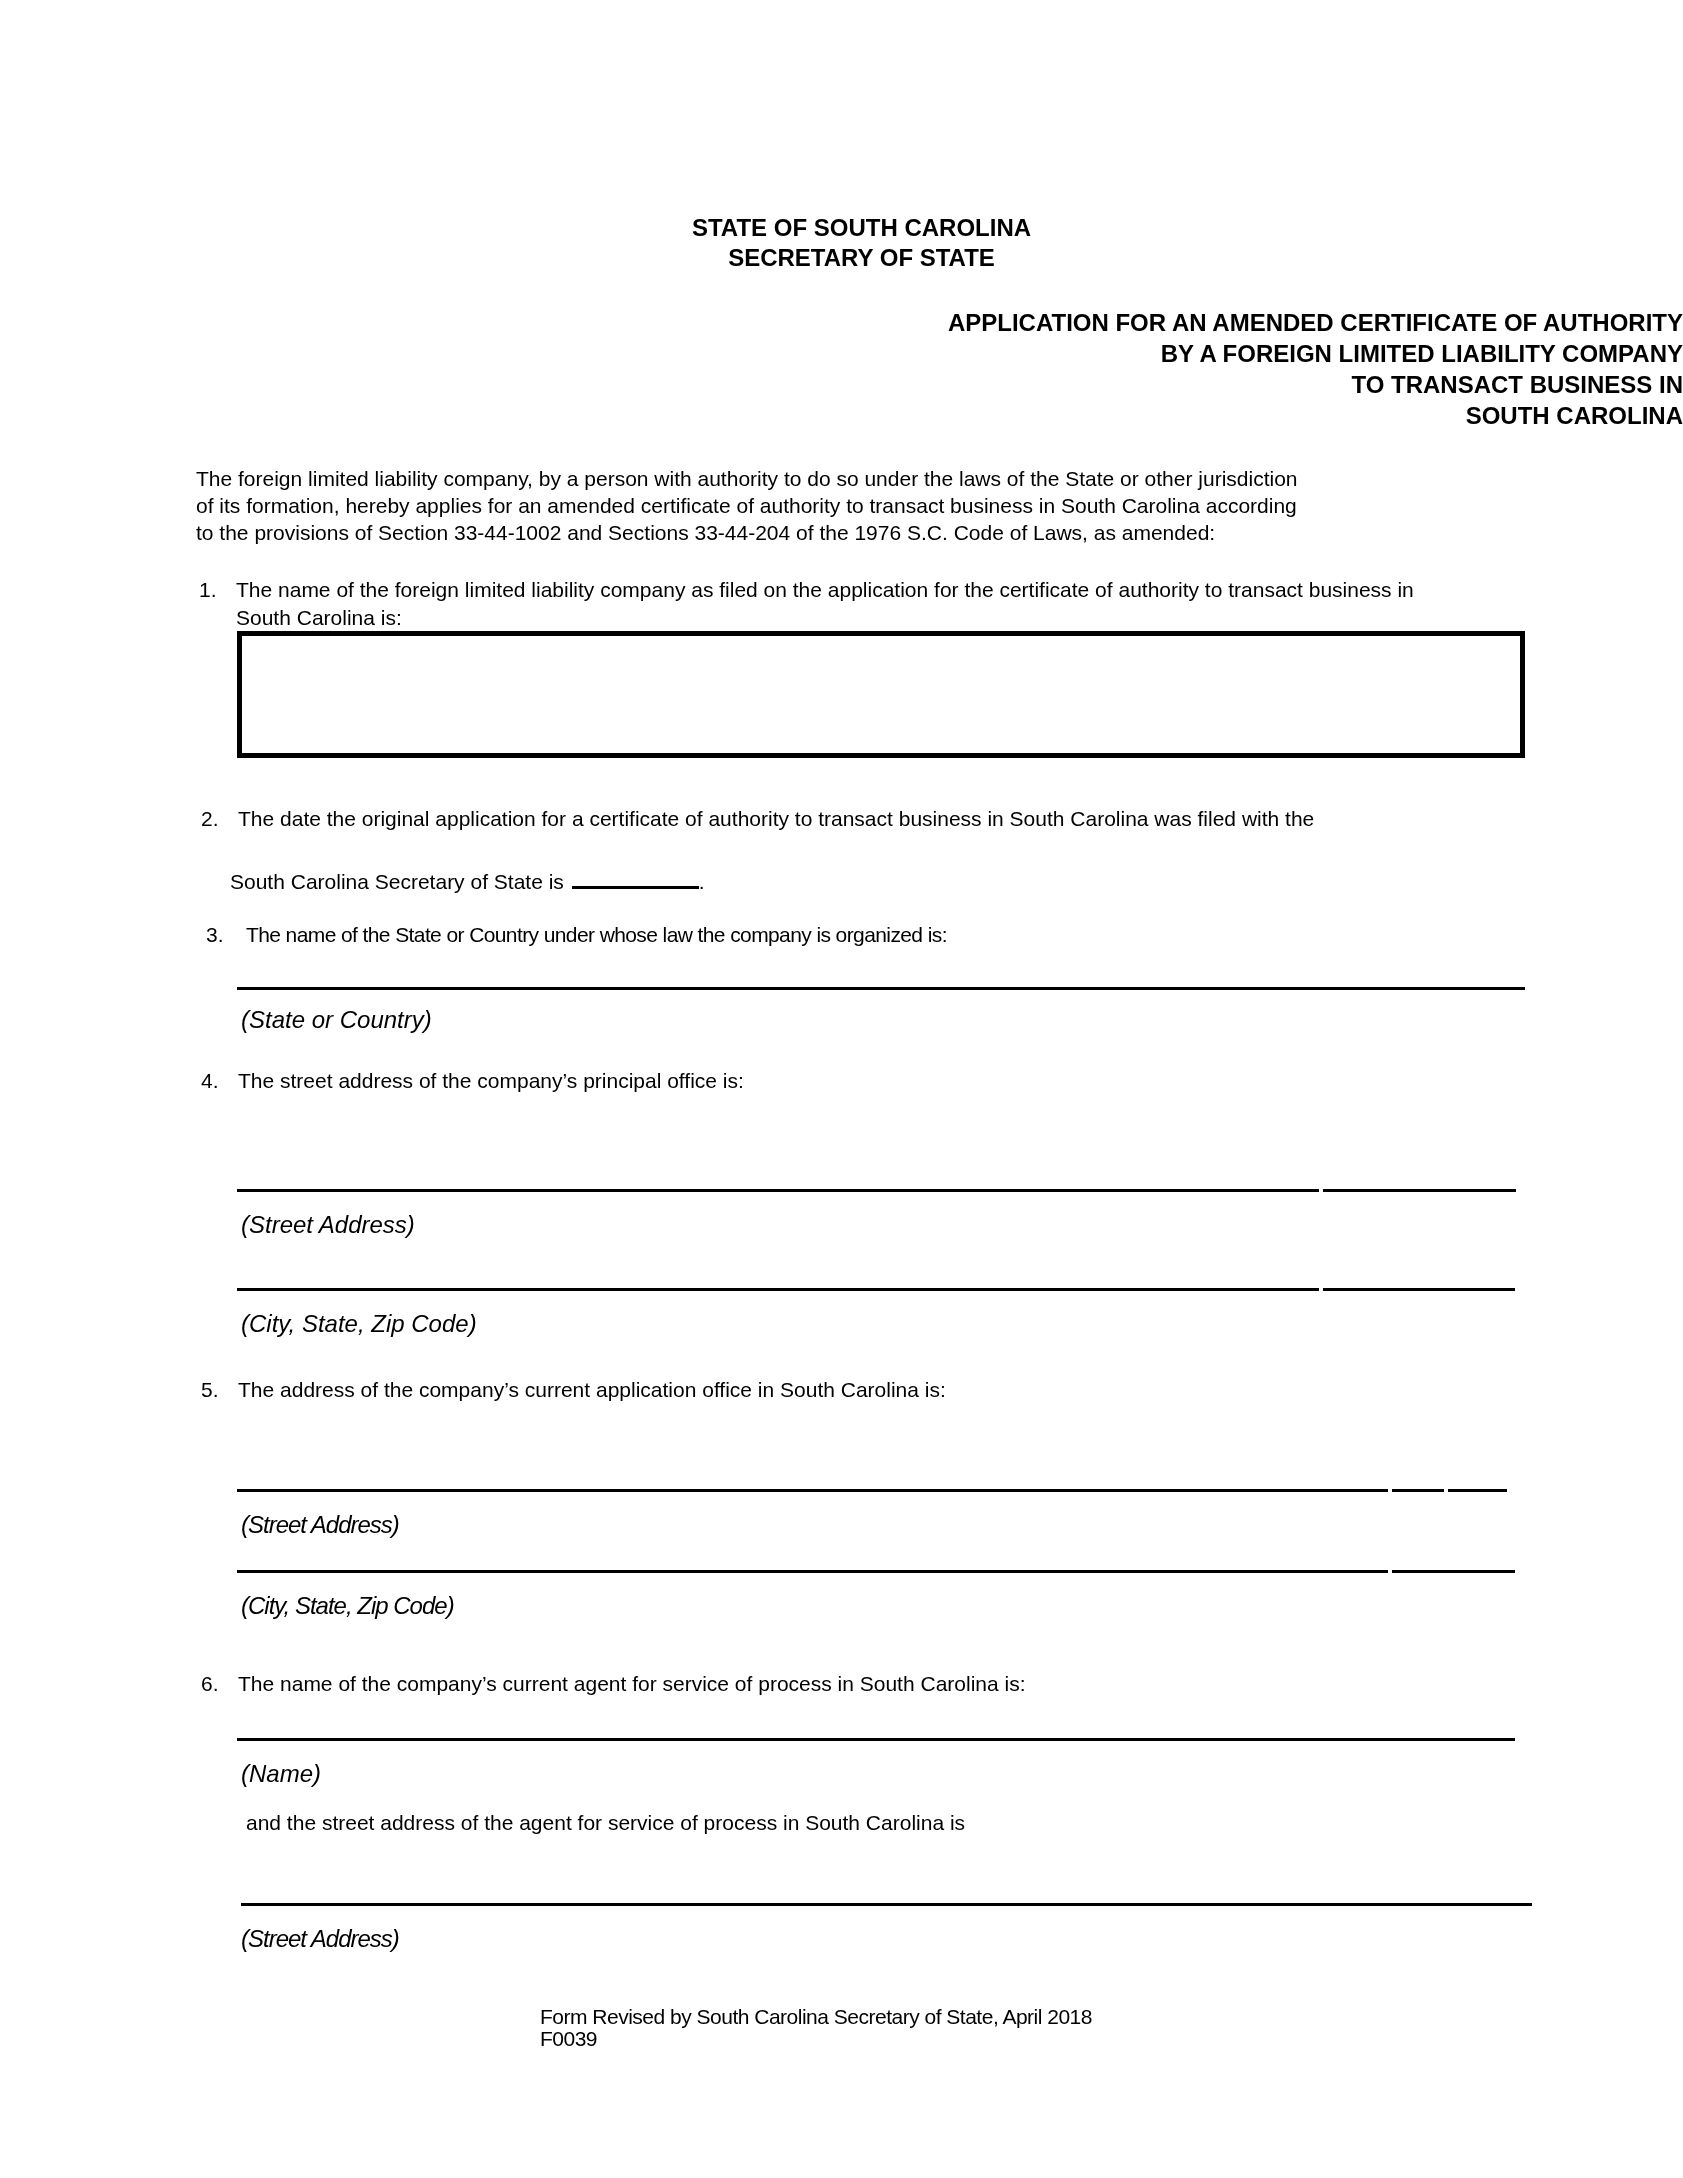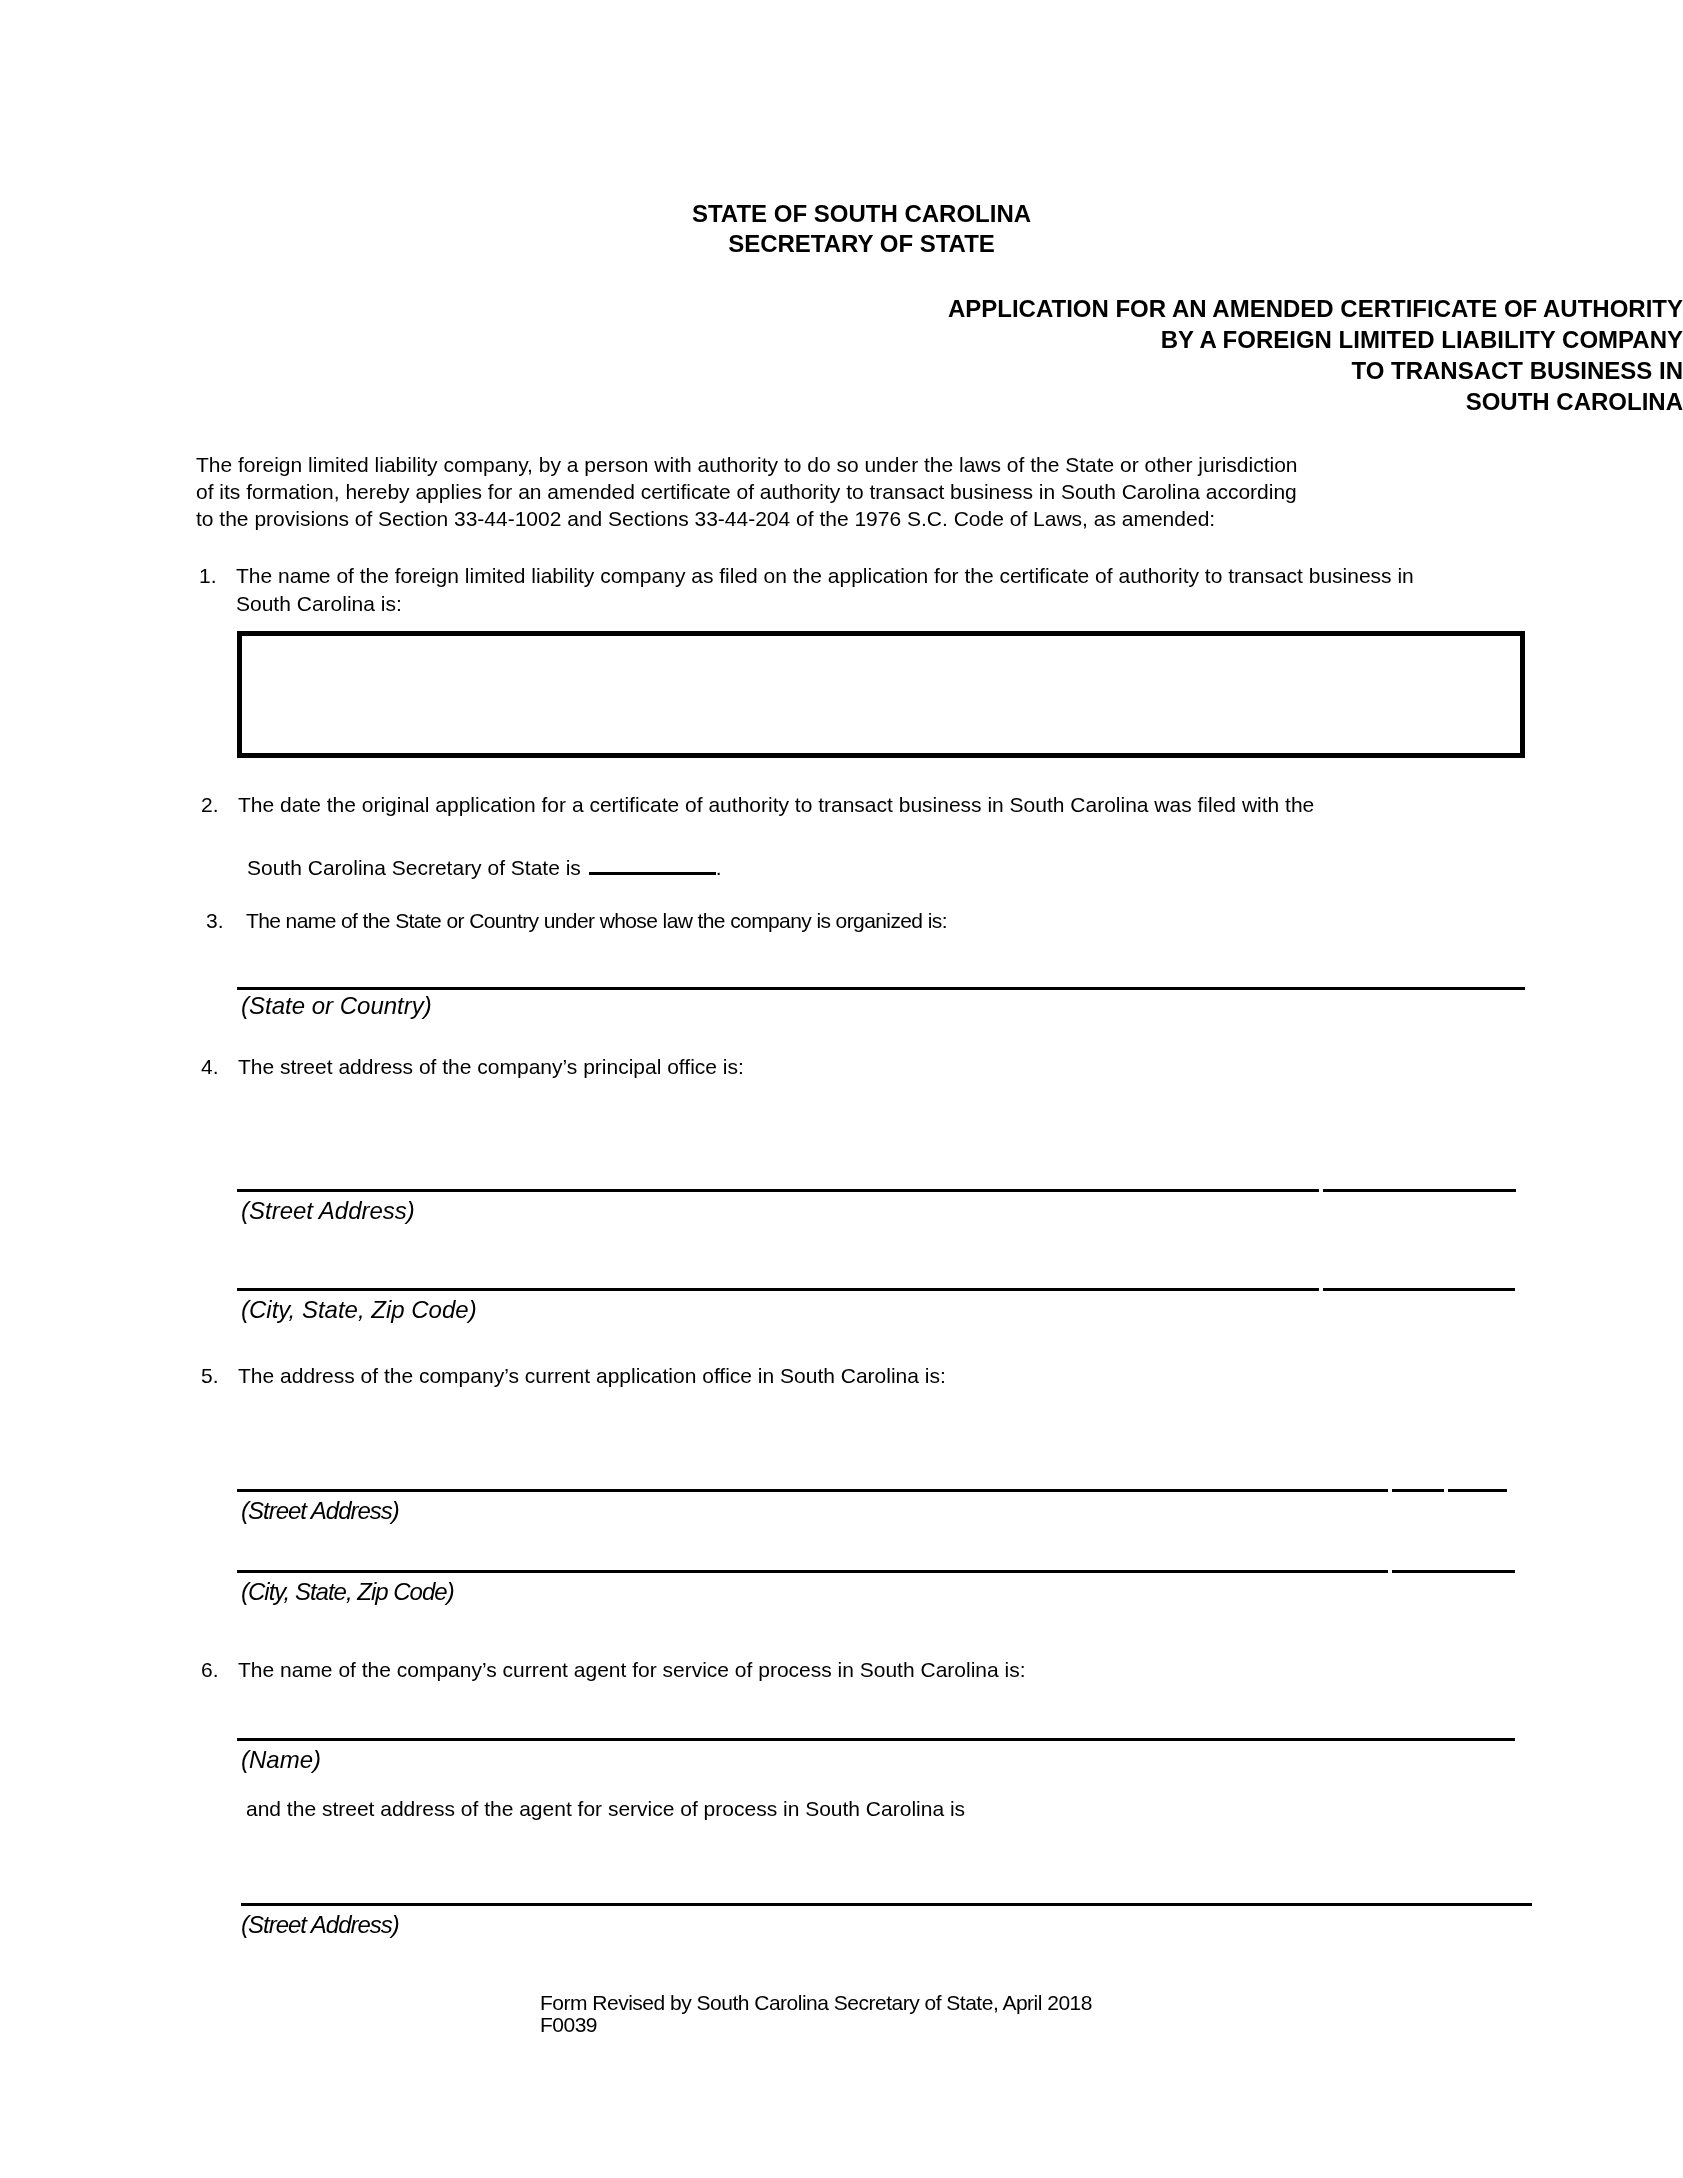--- a/index.html
+++ b/index.html
@@ -1,20 +1,20 @@
 <!DOCTYPE html>
 <html><head>
 <meta charset="utf-8">
 <style>
   html,body{margin:0;padding:0;background:#ffffff;}
   .page{
     position:relative;width:1683px;height:2178px;background:#ffffff;
     font-family:"Liberation Sans",sans-serif;color:#000;overflow:hidden;
   }
-  .abs{position:absolute;}
+  .abs{position:absolute;margin-top:14px;}
   .hdr{font-weight:bold;font-size:24px;text-align:center;line-height:30px;white-space:nowrap;}
   .ttl{font-weight:bold;font-size:24px;text-align:right;line-height:31px;white-space:nowrap;}
   .body-txt{font-size:21px;line-height:27px;}
   .one-line{font-size:21px;line-height:22px;white-space:nowrap;}
   .flex-item{display:flex;font-size:21px;line-height:22px;white-space:nowrap;}
   .flex-item.multi{line-height:28px;}
   .num{flex:0 0 37px;width:37px;}
   .bar{position:absolute;height:3px;background:#000;}
   .label{font-size:24px;line-height:20px;white-space:nowrap;font-style:italic;}
   .cond{letter-spacing:-0.6px;}
@@ -61,21 +61,21 @@
   </div>
 
   <div class="name-box" style="left:237px;top:631px;width:1288px;height:127px;">
     <span></span>
   </div>
 
   <div class="abs flex-item" style="left:201px;top:794px;">
     <span class="num">2.</span>
     <span>The date the original application for a certificate of authority to transact business in South Carolina was filed with the</span>
   </div>
-  <div class="abs one-line" style="left:247px;top:855px;">
+  <div class="abs one-line" style="left:230px;top:855px;">
     <span>South Carolina Secretary of State is</span><span class="inline-blank"><span></span></span><span>.</span>
   </div>
 
   <div class="abs flex-item" style="left:206px;top:910px;">
     <span class="num" style="flex-basis:40px;width:40px;">3.</span>
     <span class="cond">The name of the State or Country under whose law the company is organized is:</span>
   </div>
   <div class="bar" style="left:237px;top:987px;width:1288px;"></div>
   <div class="abs label" style="left:241px;top:996px;">(State or Country)</div>
 

